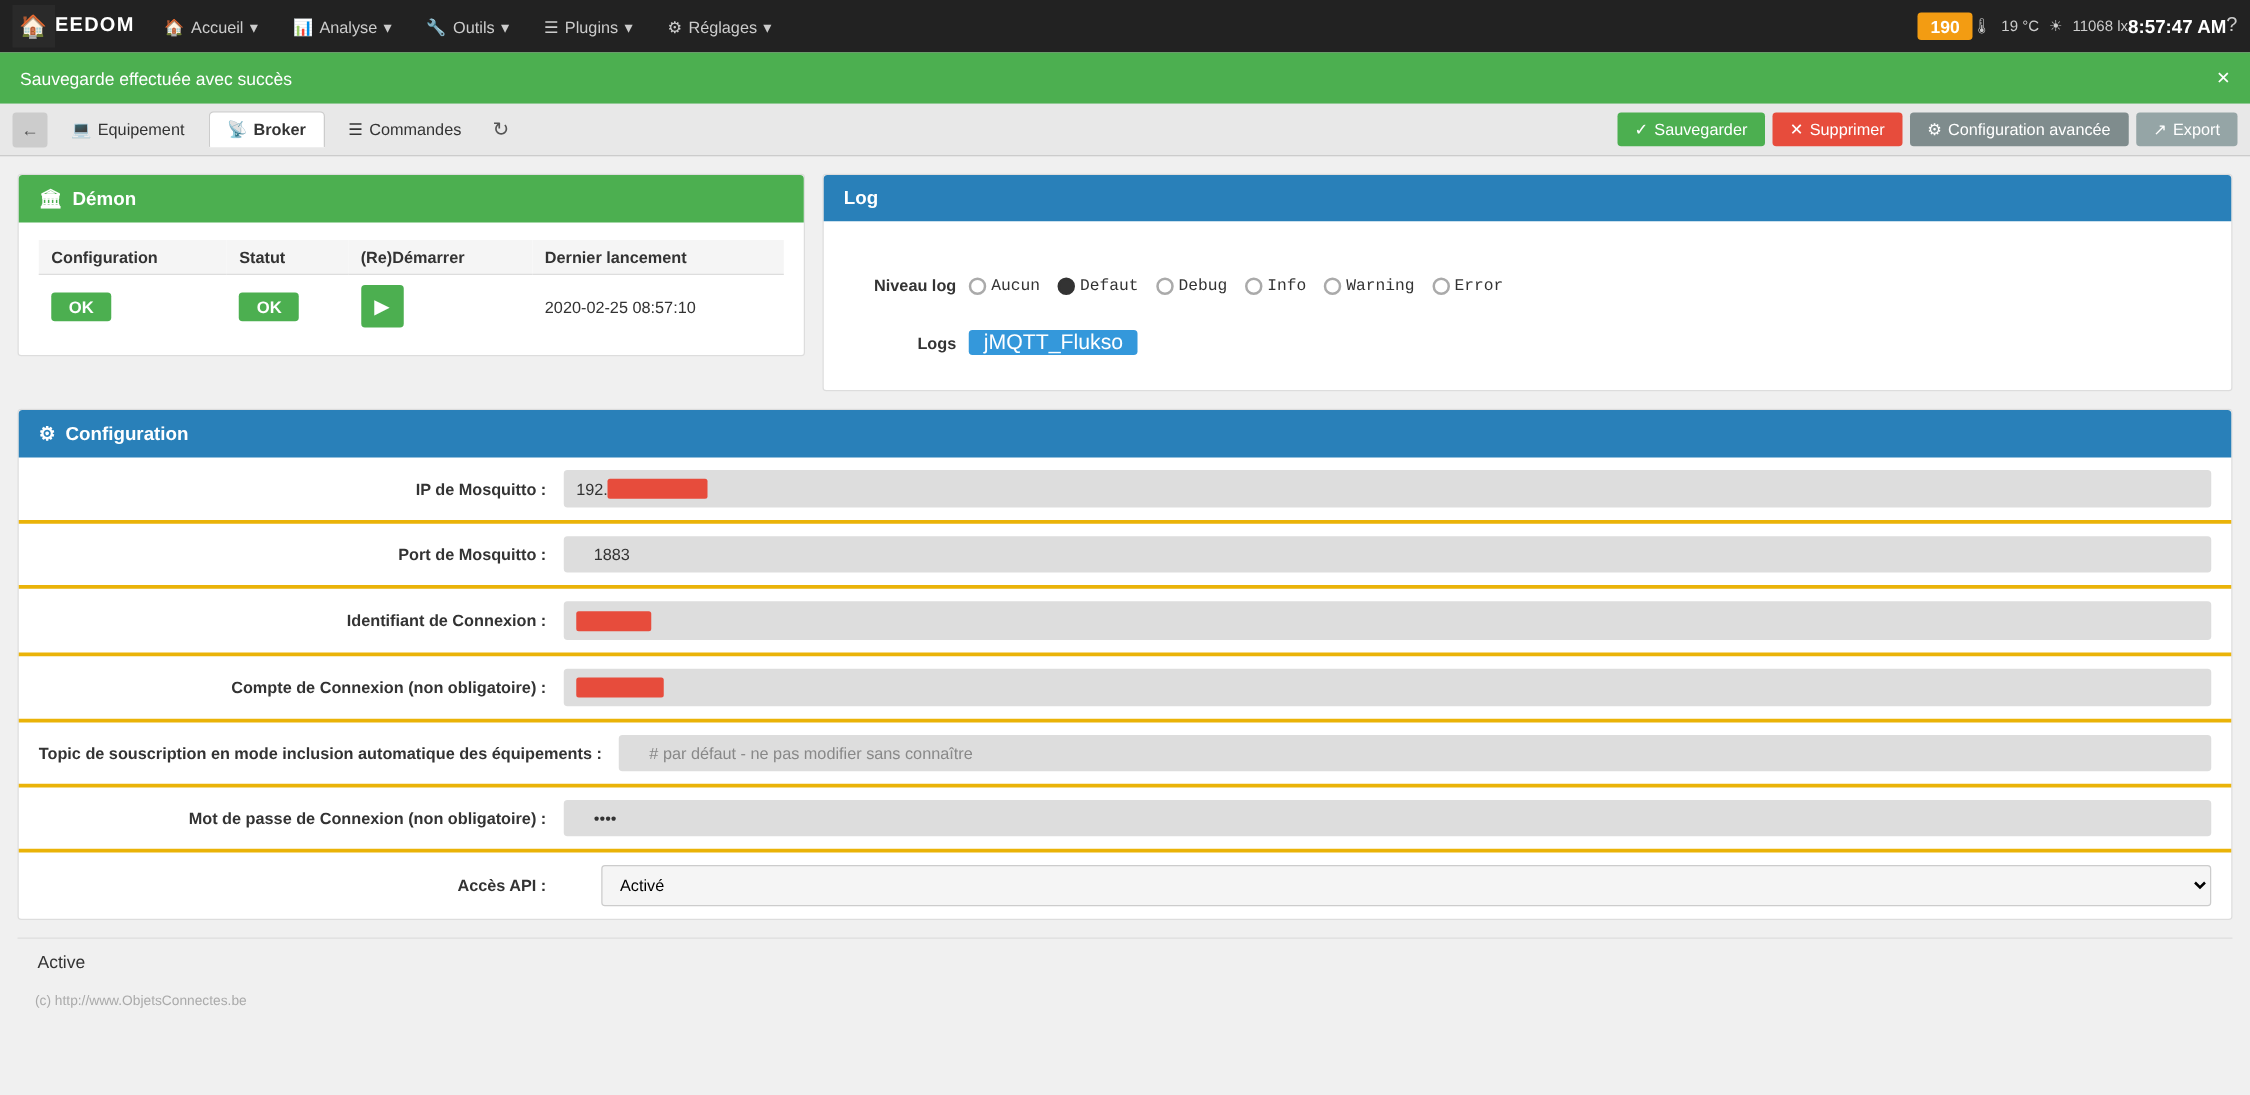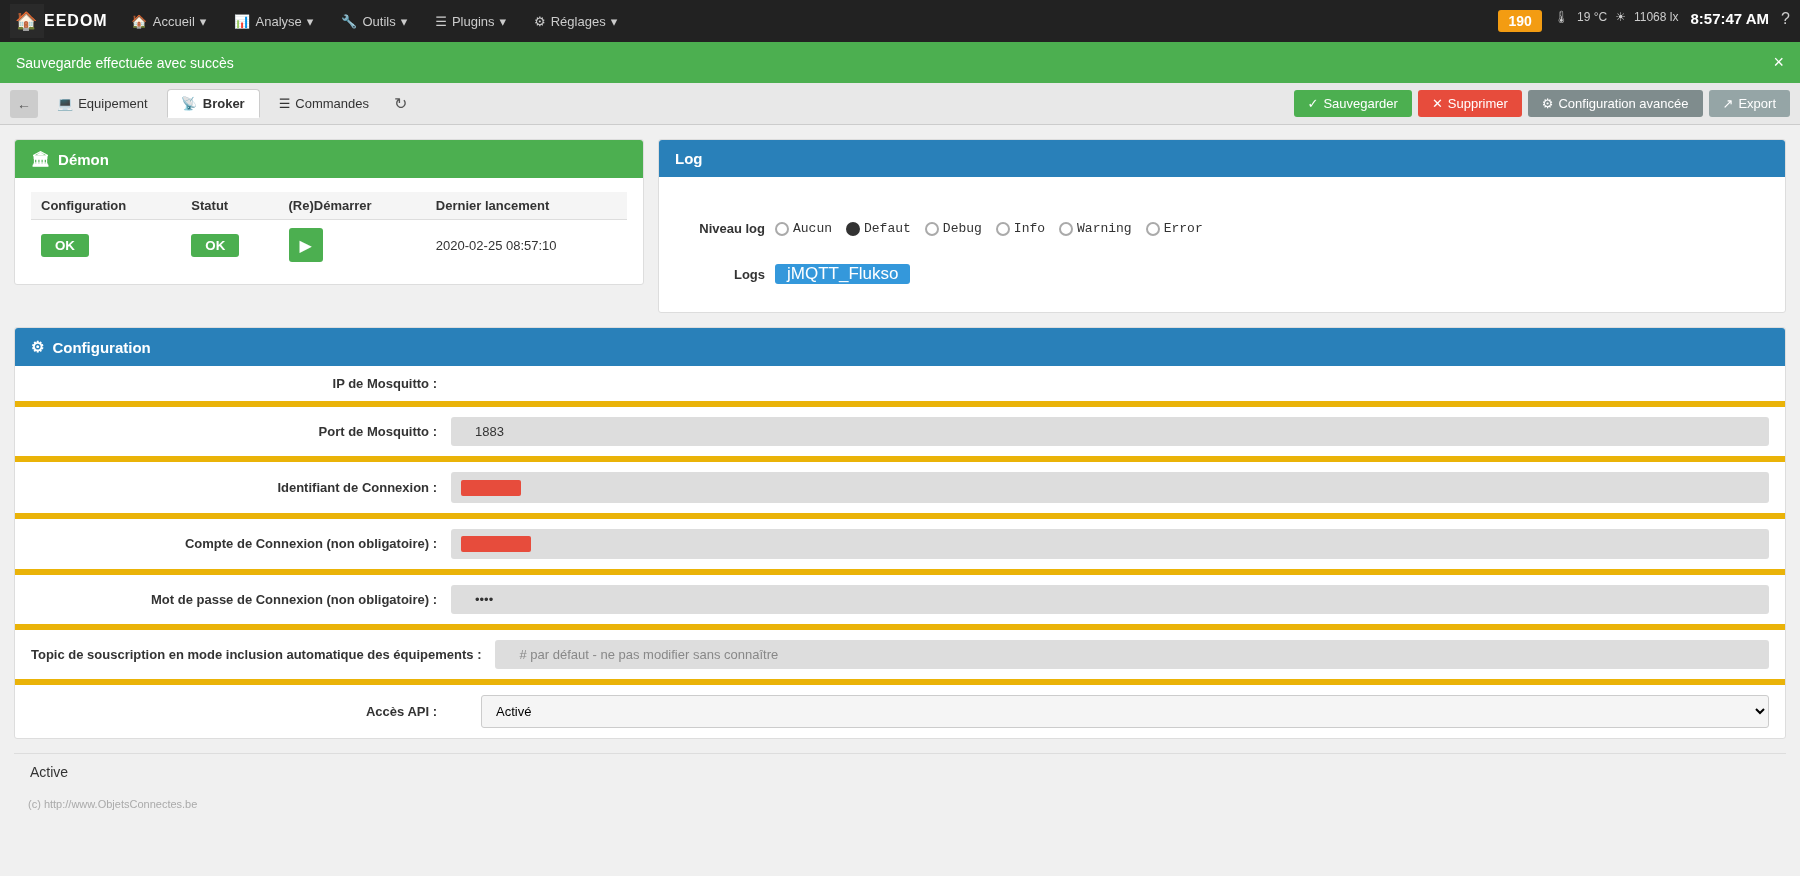--- a/index.html
+++ b/index.html
@@ -21,21 +21,21 @@
       width: 34px; height: 34px; background: #2a2a2a;
       display: flex; align-items: center; justify-content: center;
       font-size: 18px; color: #4CAF50;
     }
     .topnav-logo .logo-text { color: #fff; font-size: 16px; font-weight: bold; letter-spacing: 1px; }
     .topnav-menu { display: flex; flex: 1; }
     .topnav-item {
       padding: 0 14px; height: 42px; display: flex; align-items: center;
       cursor: pointer; color: #ccc; font-size: 13px; gap: 5px;
     }
-    .topnav-right { display: flex; align-items: flex-start; gap: 12px; margin-left: auto; }
+    .topnav-right { display: flex; align-items: center; margin-left: auto; }
     .badge-orange {
       background: #f39c12; color: #fff; padding: 3px 10px;
       border-radius: 3px; font-weight: bold; font-size: 14px;
     }
     .temp-info { color: #ccc; font-size: 12px; display: flex; gap: 8px; align-items: center; }
     .time-display { color: #fff; font-size: 15px; font-weight: bold; text-align: right; }
     .help-icon { color: #ccc; font-size: 16px; cursor: pointer; }
 
     
     .alert-success {
@@ -121,21 +121,21 @@
     .radio-circle.checked { background: #333; border-color: #333; }
     .log-tag {
       background: #3498db; color: #fff; padding: 0 12px;
       border-radius: 3px; cursor: pointer; font-size: 17px;
     }
 
     
     .config-section { background: #fff; border: 1px solid #ddd; border-radius: 3px; margin-top: 0; }
     .form-row {
       display: flex; align-items: center; padding: 10px 16px;
-      border-bottom: 6px solid #eab308;
+      border-bottom: 3px solid #eab308;
     }
     .form-row:last-child { border-bottom: none; gap: 30px; }
     .form-label { text-align: right; min-width: 420px; padding-right: 14px; font-weight: bold; font-size: 13px; }
     .form-input {
       flex: 1; padding: 7px 24px; border: none; background: #ddd;
       border-radius: 3px; font-size: 13px; color: #333;
     }
     .form-input::placeholder { color: #888; }
     .redacted-block {
       display: inline-block; background: #e74c3c; height: 16px; border-radius: 2px;
@@ -334,20 +334,24 @@
 
   <div class="panel config-section">
     <div class="panel-header blue">
       <span>⚙</span>
       <span>Configuration</span>
     </div>
     <div>
 
       <div class="form-row">
         <span class="form-label">IP de Mosquitto :</span>
+        <div style="flex:1; display:flex; align-items:center; background:#ddd; border-radius:3px; padding: 7px 10px;">
+          <span style="color:#333;">192.</span>
+          <span class="redacted-block" style="width:80px;"></span>
+        </div>
       </div>
 
       <div class="form-row">
         <span class="form-label">Port de Mosquitto :</span>
         <input class="form-input" value="1883" style="">
       </div>
 
       <div class="form-row">
         <span class="form-label">Identifiant de Connexion :</span>
         <div style="flex:1; background:#ddd; border-radius:3px; padding: 7px 10px;">
@@ -356,27 +360,27 @@
       </div>
 
       <div class="form-row">
         <span class="form-label">Compte de Connexion (non obligatoire) :</span>
         <div style="flex:1; background:#ddd; border-radius:3px; padding: 7px 10px;">
           <span class="redacted-block" style="width:70px;"></span>
         </div>
       </div>
 
       <div class="form-row">
+        <span class="form-label">Topic de souscription en mode inclusion automatique des équipements :</span>
+        <input class="form-input" placeholder="# par défaut - ne pas modifier sans connaître" style="">
+      </div>
+
+      <div class="form-row">
         <span class="form-label">Mot de passe de Connexion (non obligatoire) :</span>
         <input class="form-input" type="password" value="pass" placeholder="····" style="">
-      </div>
-
-      <div class="form-row">
-        <span class="form-label">Topic de souscription en mode inclusion automatique des équipements :</span>
-        <input class="form-input" placeholder="# par défaut - ne pas modifier sans connaître" style="">
       </div>
 
       <div class="form-row">
         <span class="form-label">Accès API :</span>
         <select class="form-select">
           <option value="active" selected="">Activé</option>
           <option value="inactive">Désactivé</option>
         </select>
       </div>
     </div>

